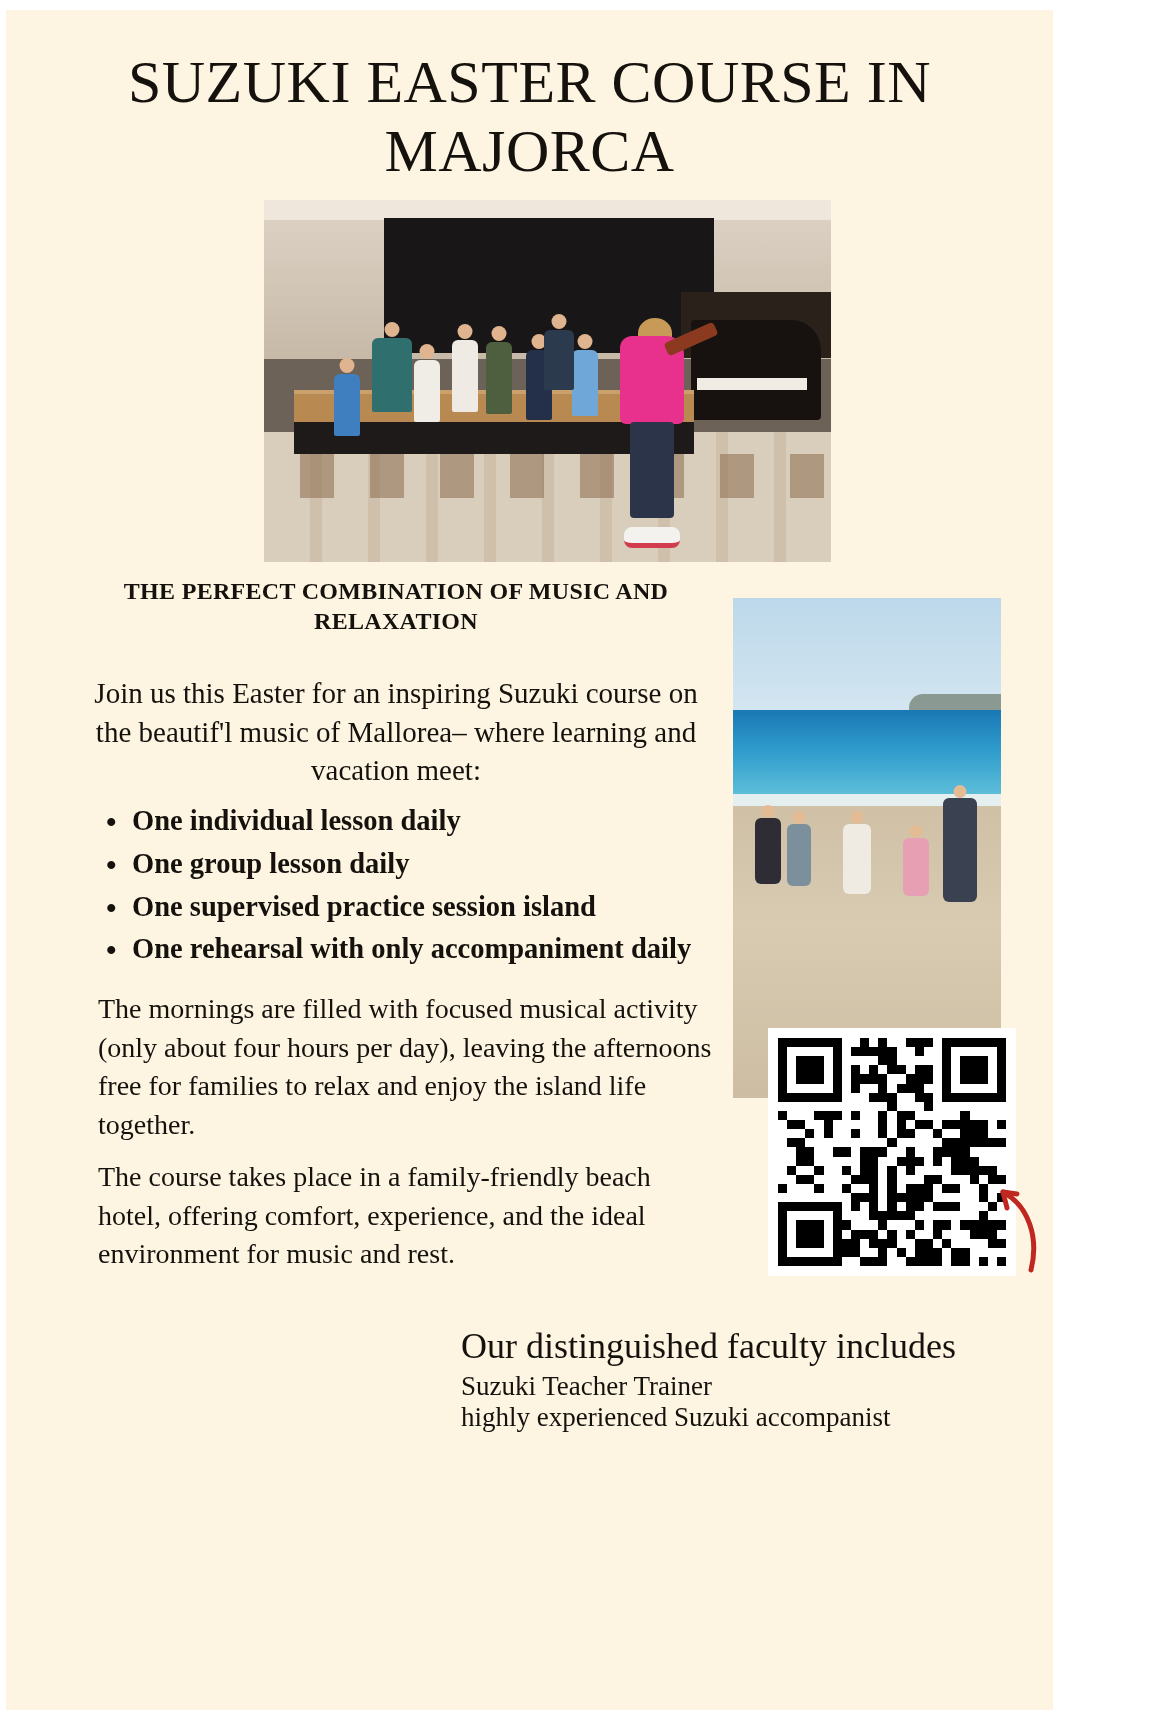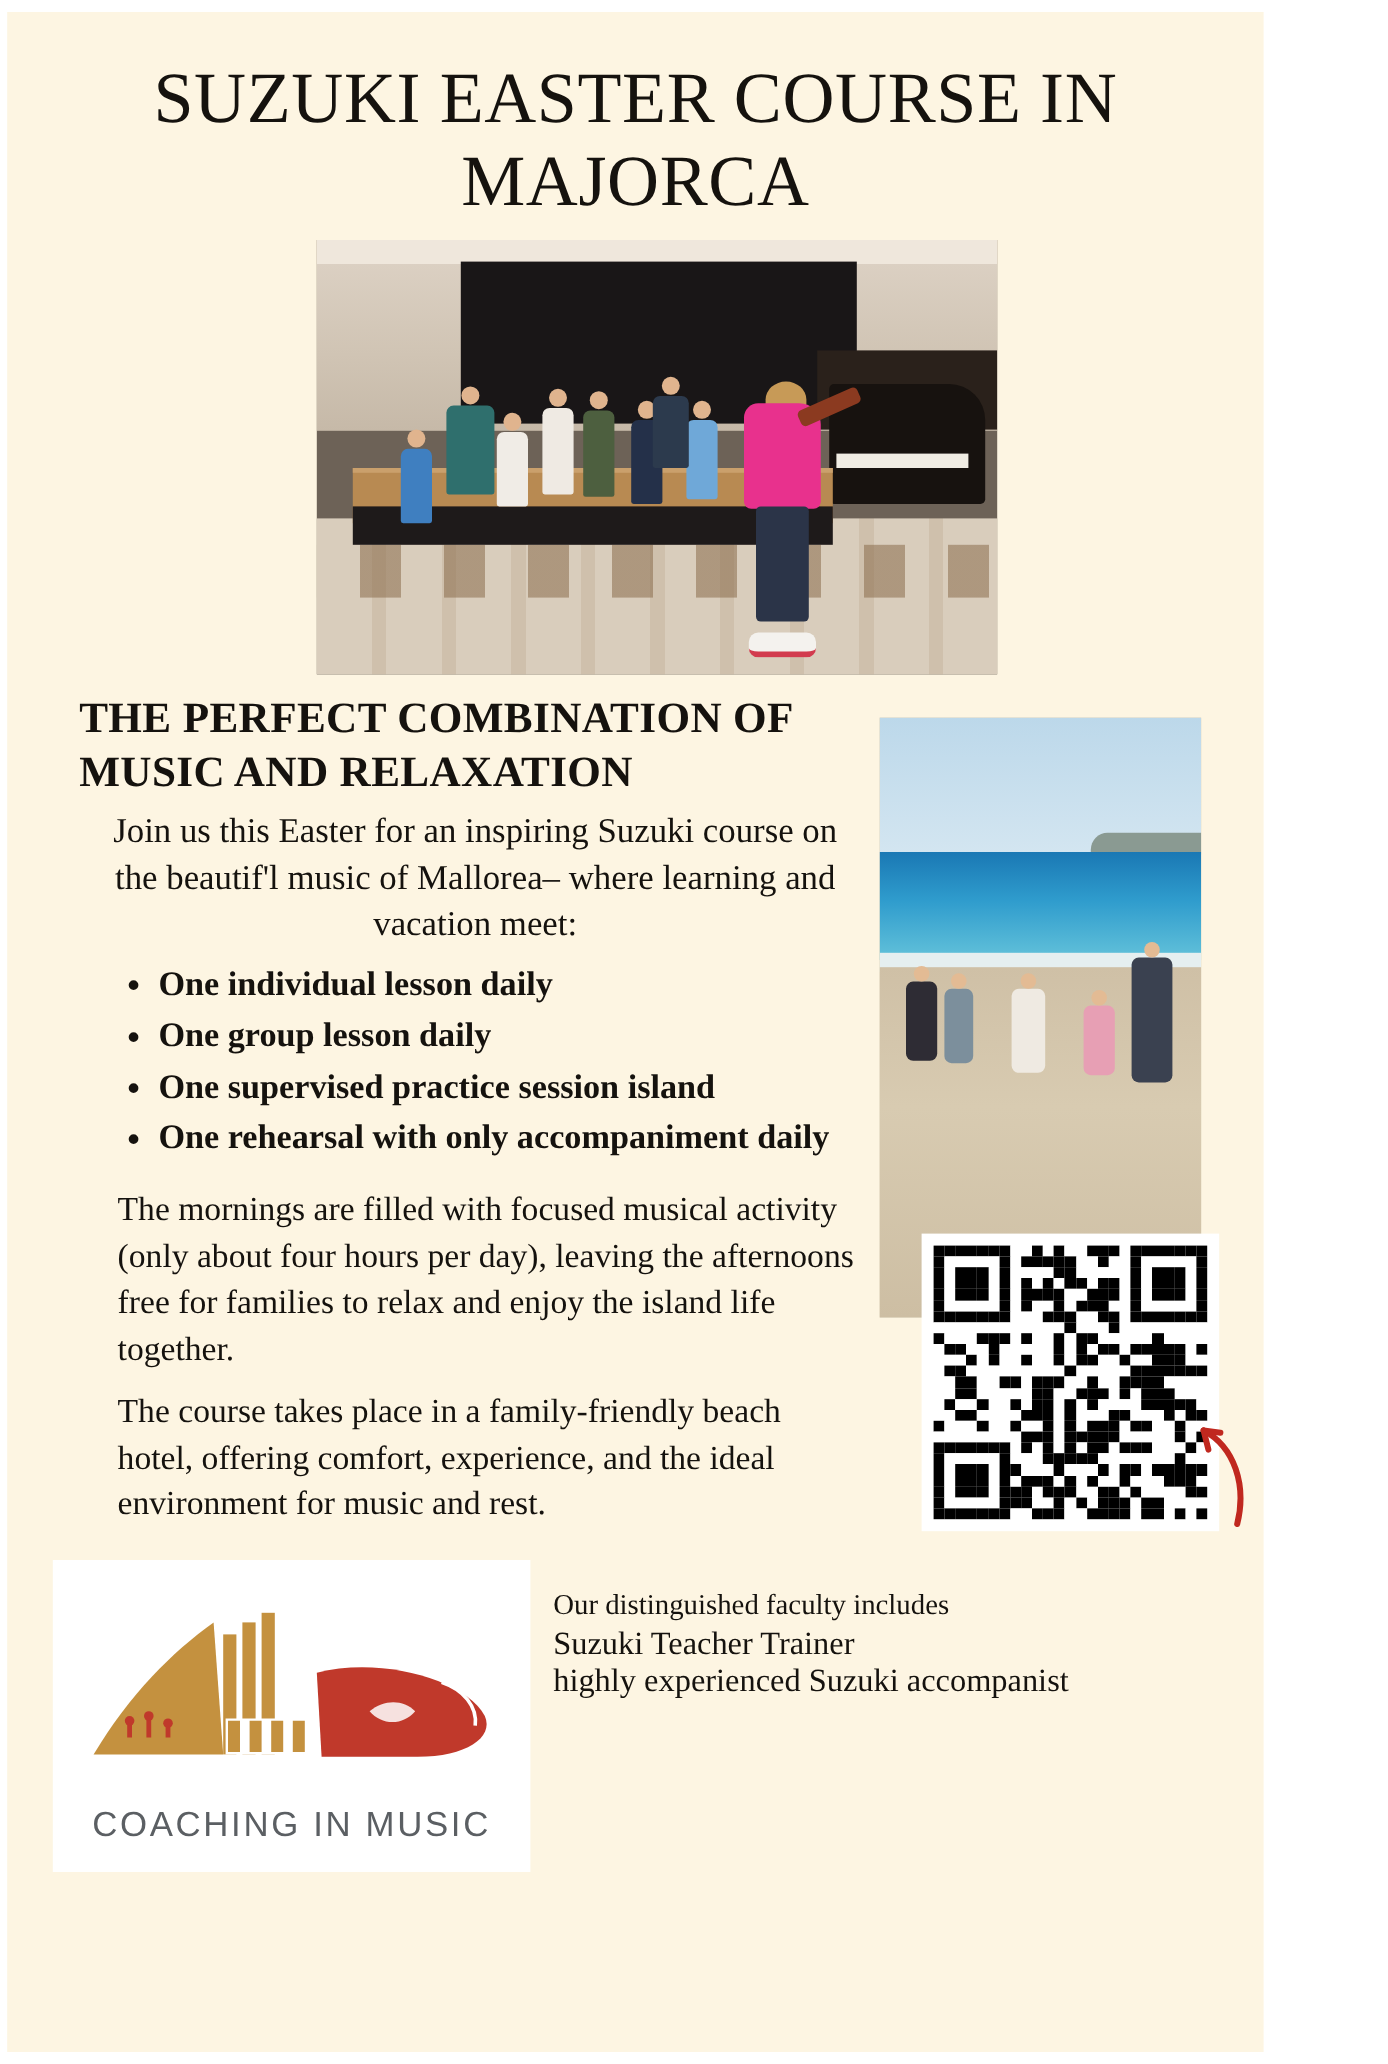--- a/index.html
+++ b/index.html
@@ -112,22 +112,22 @@
   .violin{
     position:absolute;top:14px;left:48px;width:54px;height:14px;background:#8b3a20;border-radius:4px;transform:rotate(-24deg);
   }
 
   
   .subhead {
     position: absolute;
     left: 60px;
     top: 566px;
     width: 660px;
-    text-align: left;
-    font-size: 36px;
+    text-align: center;
+    font-size: 24px;
     font-weight: bold;
     line-height: 1.25;
     color: #15120e;
     letter-spacing: .3px;
   }
 
   
   .intro {
     position: absolute;
     left: 80px;
@@ -252,21 +252,21 @@
   }
 
   
   .faculty {
     position: absolute;
     left: 455px;
     top: 1312px;
     width: 560px;
     color: #15120e;
   }
-  .faculty .lead { font-size: 24px; line-height: 1.35; }
+  .faculty .lead { font-size: 36px; line-height: 1.35; }
   .faculty .name { font-size: 29px; font-weight: bold; letter-spacing: .3px; margin-top: 10px; }
   .faculty .role { font-size: 27px; }
   .faculty .second { margin-top: 26px; font-size: 28px; }
   .faculty .second b { font-size: 29px; letter-spacing: .3px; }
   .faculty .role2 { font-size: 27px; }
 </style>
 </head>
 <body>
 
 <div class="poster">
@@ -983,38 +983,20 @@
         <i></i>
       </div>
   </div>
 
   <svg class="arrow-curve" viewBox="0 0 60 95">
     <path d="M50 92 C 58 60, 48 28, 22 14" stroke="#c0281f" stroke-width="5" fill="none" stroke-linecap="round"></path>
     <path d="M22 14 L 36 16 M22 14 L 26 30" stroke="#c0281f" stroke-width="5" fill="none" stroke-linecap="round"></path>
   </svg>
 
 
-  <div class="logo-box">
-    <svg class="logo-art" viewBox="0 0 350 160">
-      <path d="M10 140 C 40 90, 75 55, 110 30 L 118 140 Z" fill="#c4913f"></path>
-      <rect x="118" y="40" width="11" height="100" fill="#c4913f"></rect>
-      <rect x="134" y="30" width="11" height="110" fill="#c4913f"></rect>
-      <rect x="150" y="22" width="11" height="118" fill="#c4913f"></rect>
-      <path d="M120 110 H200 V140 H120 Z" fill="#ffffff"></path>
-      <path d="M122 112 h10 v26 h-10z M140 112 h10 v26 h-10z M158 112 h10 v26 h-10z M176 112 h10 v26 h-10z" fill="#c4913f"></path>
-      <path d="M196 72 C 250 58, 320 78, 336 108 C 344 126, 320 142, 280 142 L 200 142 Z" fill="#c0392b"></path>
-      <path d="M240 104 c 12 -10 28 -10 38 0 c -10 12 -28 12 -38 0 z" fill="#ffffff" opacity=".85"></path>
-      <path d="M300 80 C 318 86, 330 100, 328 116" stroke="#ffffff" stroke-width="3" fill="none"></path>
-      <path d="M40 126 l 0 -12 M56 126 l 0 -16 M72 126 l 0 -10" stroke="#c0392b" stroke-width="4"></path>
-      <circle cx="40" cy="112" r="4" fill="#c0392b"></circle>
-      <circle cx="56" cy="108" r="4" fill="#c0392b"></circle>
-      <circle cx="72" cy="114" r="4" fill="#c0392b"></circle>
-    </svg>
-    <div class="logo-text">COACHING IN MUSIC</div>
-  </div>
 
   <div class="faculty">
     <div class="lead">Our distinguished faculty includes</div>
     <div class="role">Suzuki Teacher Trainer</div>
     <div class="role2">highly experienced Suzuki accompanist</div>
   </div>
 
 </div>
 
 </body></html>

